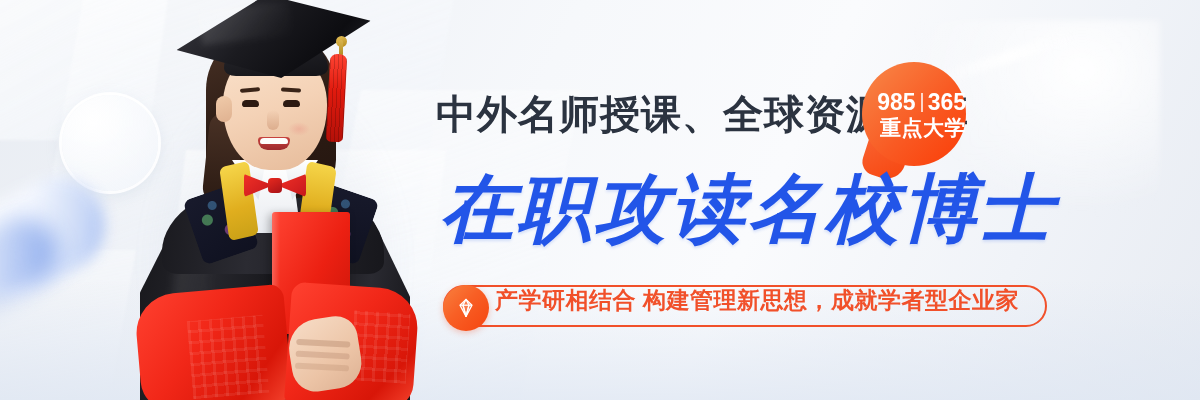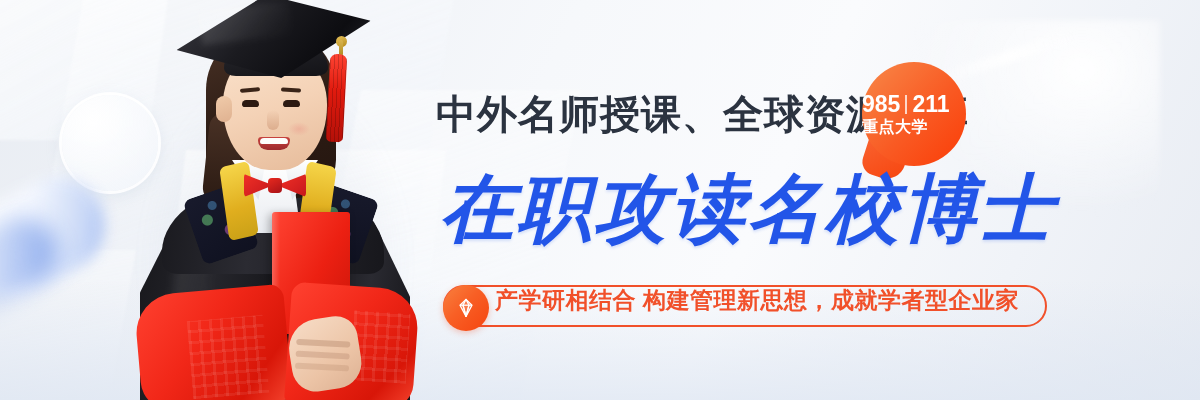--- a/index.html
+++ b/index.html
@@ -351,34 +351,34 @@
     left: 2px; bottom: -12px;
     width: 42px; height: 40px;
     background: linear-gradient(135deg, #f96330, #f7450f);
     border-radius: 4px 34px 30px 22px;
     transform: rotate(18deg);
     z-index: 0;
   }
   .badge-text {
     position: absolute; inset: 0;
     display: flex; flex-direction: column;
-    align-items: flex-start; justify-content: center;
+    align-items: flex-end; justify-content: center;
     gap: 3px;
     color: #ffffff;
     z-index: 2;
   }
   .badge-l1 {
     font-size: 23px; font-weight: bold; line-height: 1;
     display: flex; align-items: center; gap: 5px;
     white-space: nowrap;
   }
   .badge-sep {
     width: 2px; height: 19px; background: rgba(255,255,255,.75); display: inline-block;
   }
-  .badge-l2 { font-size: 16px; font-weight: bold; line-height: 1; letter-spacing: .5px; white-space: nowrap; }
+  .badge-l2 { font-size: 21px; font-weight: bold; line-height: 1; letter-spacing: .5px; white-space: nowrap; }
 
   .headline {
     position: absolute;
     left: 440px; top: 172px;
     font-size: 74px;
     font-weight: bold;
     letter-spacing: 3px;
     line-height: 1;
     color: #2255e8;
     white-space: nowrap;
@@ -494,21 +494,21 @@
 
     <div class="subtitle">中外名师授课、全球资源共享</div>
 
     <div class="badge">
       <div class="badge-tail"></div>
       <div class="badge-body"></div>
       <div class="badge-text">
         <div class="badge-l1">
           <span>985</span>
           <span class="badge-sep"></span>
-          <span>211</span>
+          <span>365</span>
         </div>
         <div class="badge-l2">重点大学</div>
       </div>
     </div>
 
     <div class="headline">在职攻读名校博士</div>
 
     <div class="pill">
       <div class="gem-badge">
         <svg width="24" height="24" viewBox="0 0 24 24" aria-hidden="true">

